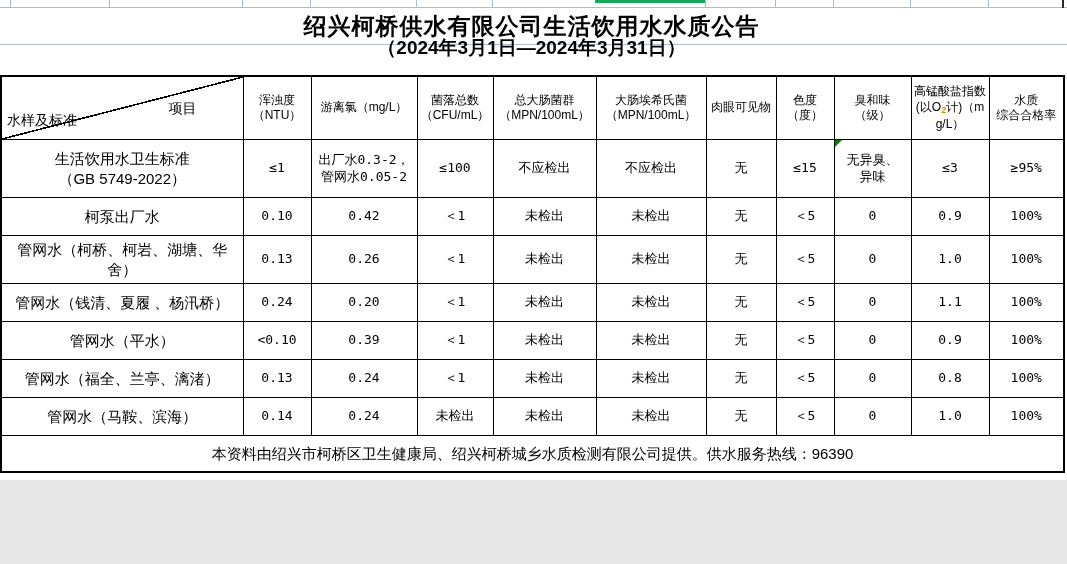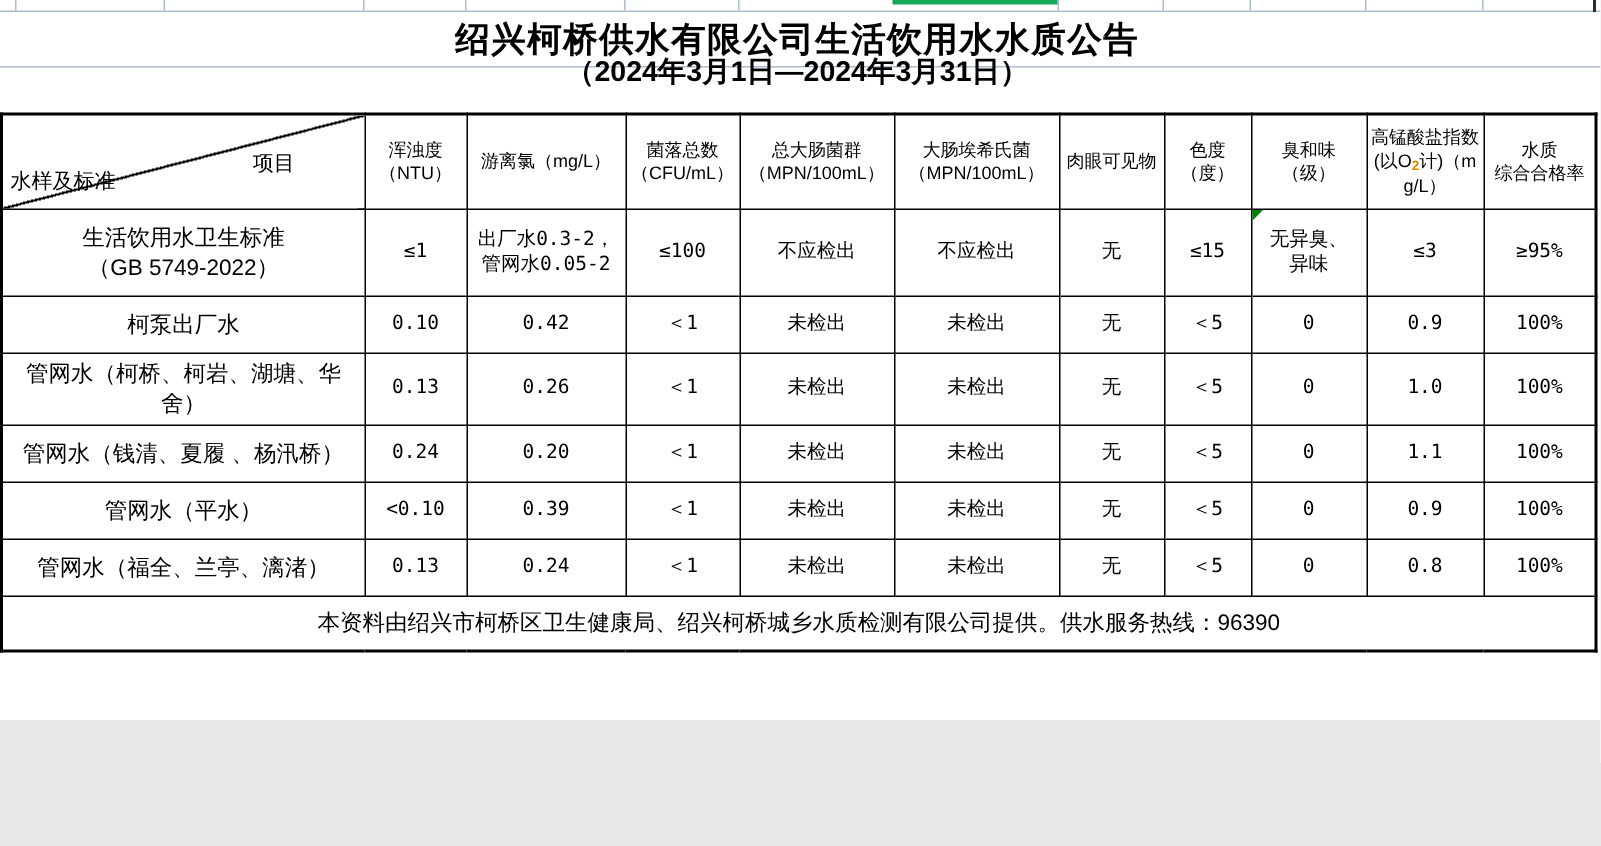--- a/index.html
+++ b/index.html
@@ -194,20 +194,33 @@
       <td class="data">0.24</td>
       <td class="data">＜1</td>
       <td class="data">未检出</td>
       <td class="data">未检出</td>
       <td class="data">无</td>
       <td class="data">＜5</td>
       <td class="data">0</td>
       <td class="data">0.8</td>
       <td class="data">100%</td>
     </tr>
+    <tr class="rh">
+      <td class="rowlabel">管网水（马鞍、滨海）</td>
+      <td class="data">0.14</td>
+      <td class="data">0.24</td>
+      <td class="data">未检出</td>
+      <td class="data">未检出</td>
+      <td class="data">未检出</td>
+      <td class="data">无</td>
+      <td class="data">＜5</td>
+      <td class="data">0</td>
+      <td class="data">1.0</td>
+      <td class="data">100%</td>
+    </tr>
     <tr class="rh-note">
       <td class="notecell" colspan="11">本资料由绍兴市柯桥区卫生健康局、绍兴柯桥城乡水质检测有限公司提供。供水服务热线：96390</td>
     </tr>
   </tbody>
     </table>
 
   <div class="gl-v" style="left:242px; top:508px; height:52px;"></div>
   <div class="gl-v" style="left:310px; top:508px; height:52px;"></div>
   <div class="gl-v" style="left:416px; top:508px; height:52px;"></div>
   <div class="gl-h" style="top:536px; left:0; width:1063px;"></div>

